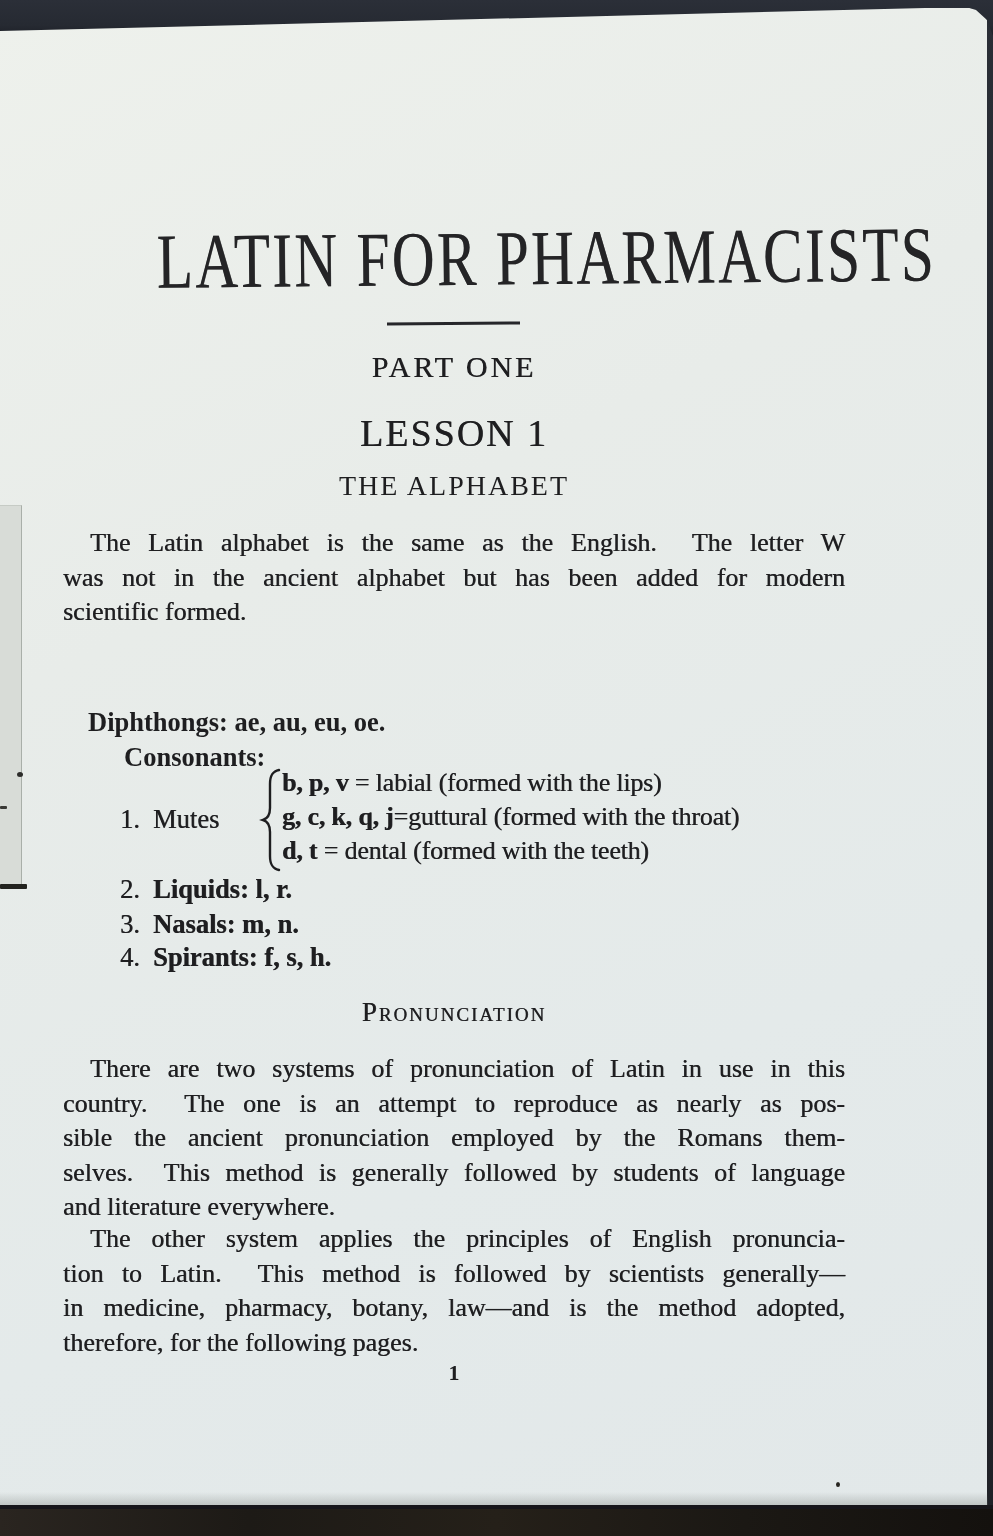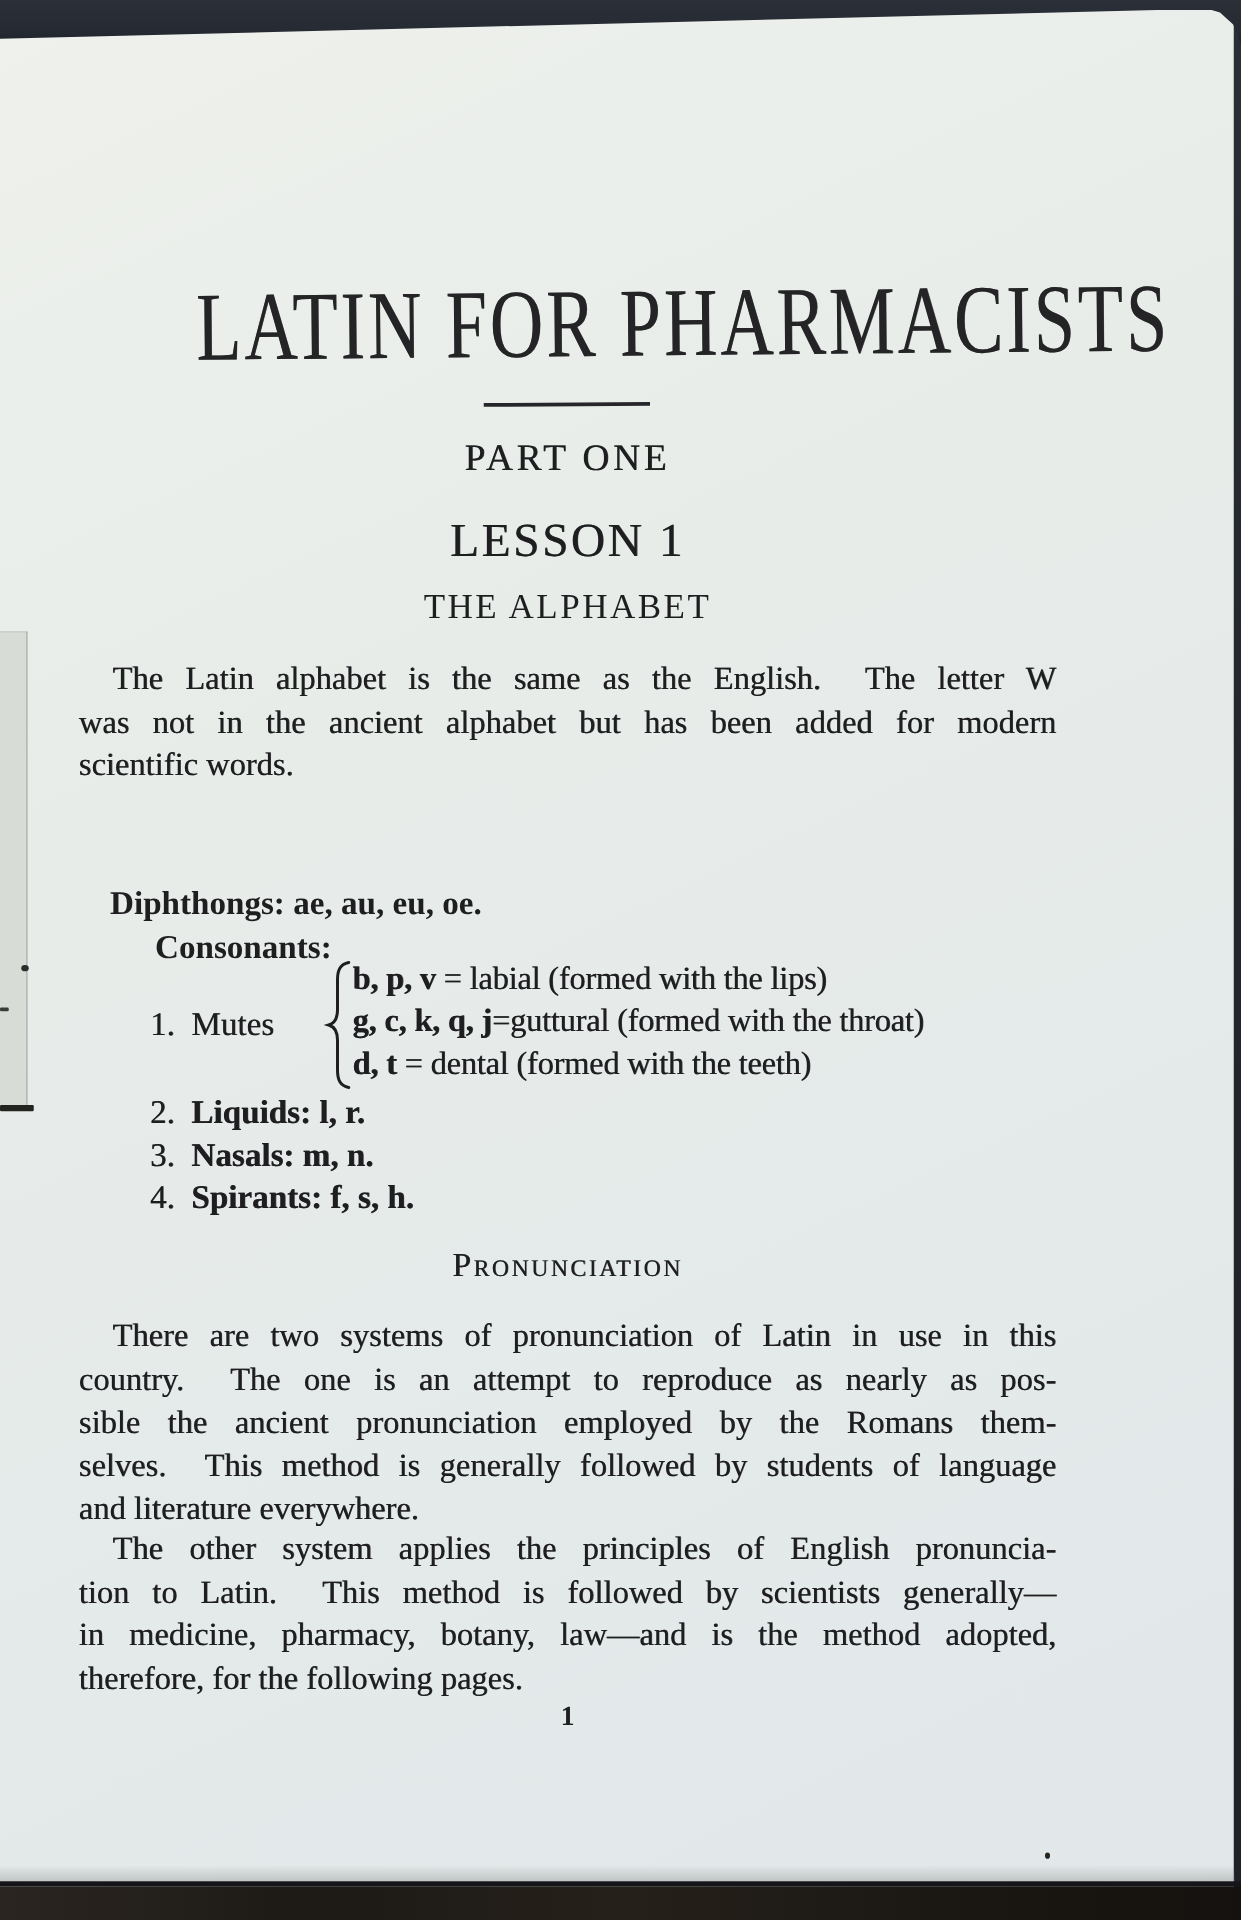--- a/index.html
+++ b/index.html
@@ -99,21 +99,21 @@
       <div class="book-title center">LATIN FOR PHARMACISTS</div>
       <div class="title-rule"></div>
 
       <div class="part-heading center inked">PART ONE</div>
       <div class="lesson-heading center inked">LESSON 1</div>
       <div class="chapter-heading center">THE ALPHABET</div>
 
       <div class="para para1 inked">
         <div class="pline indent">The Latin alphabet is the same as the English.&nbsp; The letter W</div>
         <div class="pline">was not in the ancient alphabet but has been added for modern</div>
-        <div class="pline last">scientific words.</div>
+        <div class="pline last">scientific formed.</div>
       </div>
 
       <div class="list-line diphthongs-line bold">Diphthongs: ae, au, eu, oe.</div>
       <div class="list-line consonants-line bold">Consonants:</div>
 
       <div class="mutes-block">
         <div class="mutes-label inked"><span class="num">1.</span><span>Mutes</span></div>
         <svg class="mutes-brace" width="24" height="104" viewBox="0 0 24 104">
           <path d="M20 2 C13 3.5 11 8 11 16 L11 40 C11 47 9 50.5 4 52 C9 53.5 11 57 11 64 L11 88 C11 96 13 100.5 20 102" fill="none" stroke="#1e1e20" stroke-width="2.4" stroke-linecap="round"></path>
         </svg>

